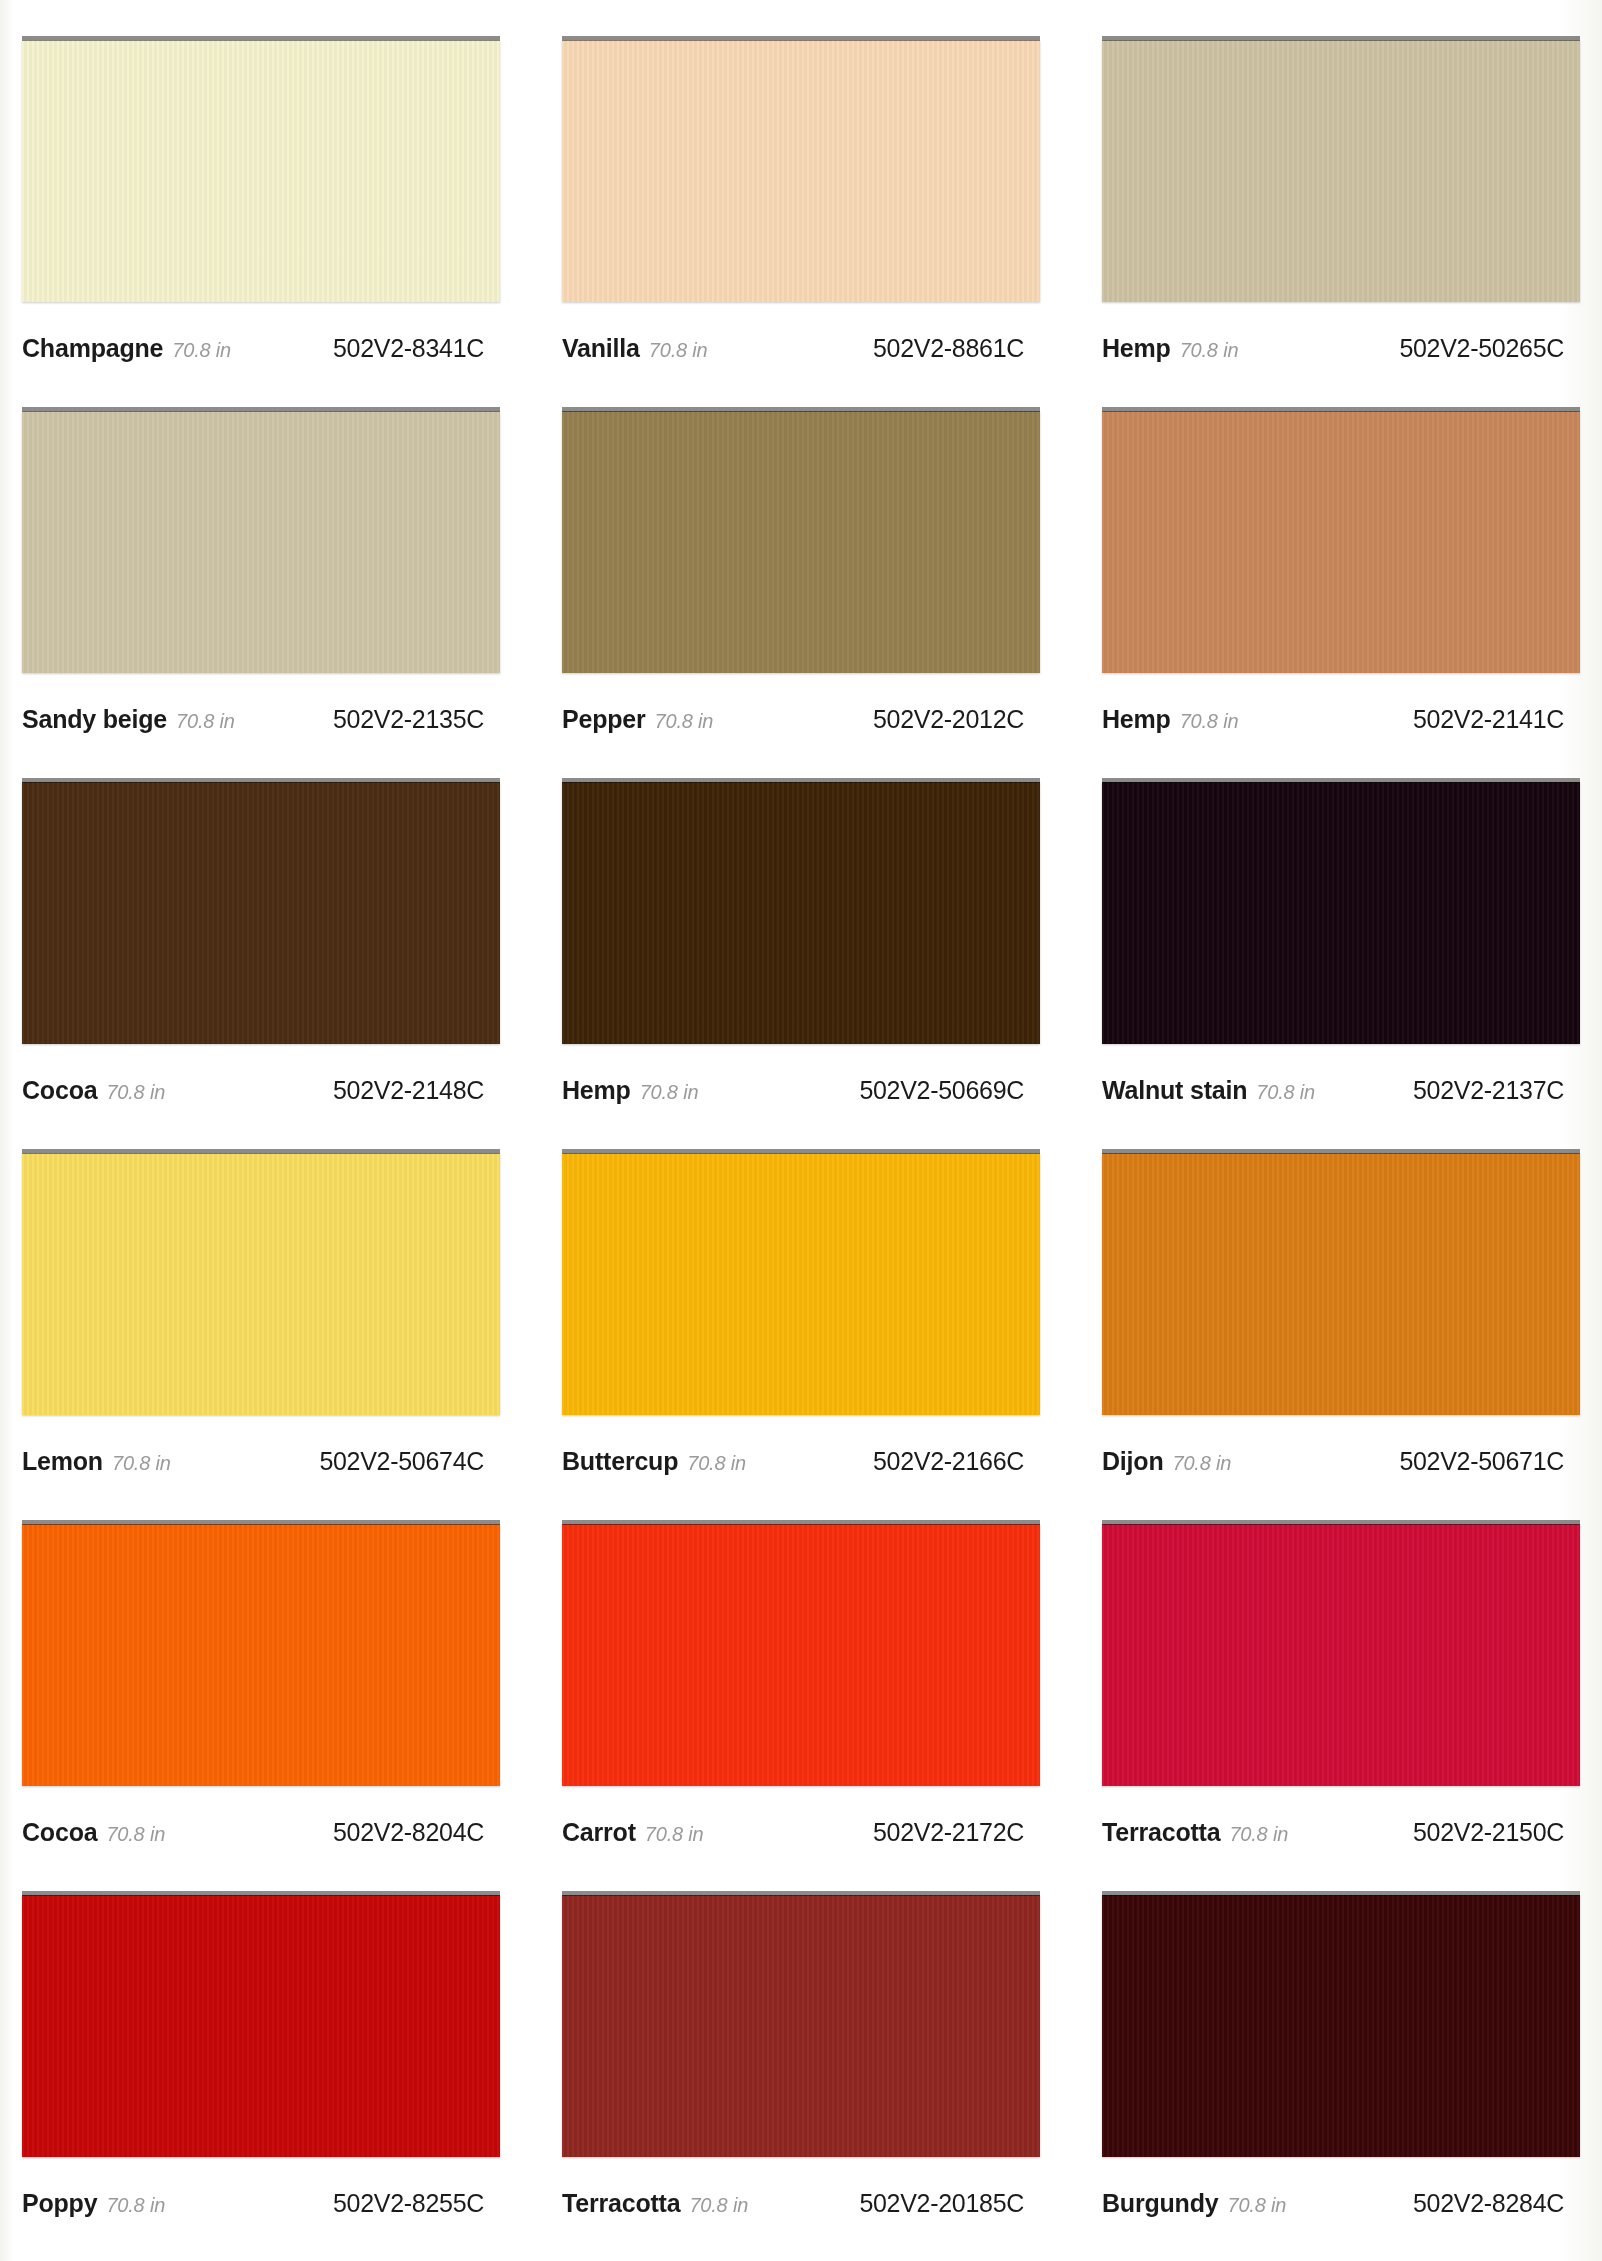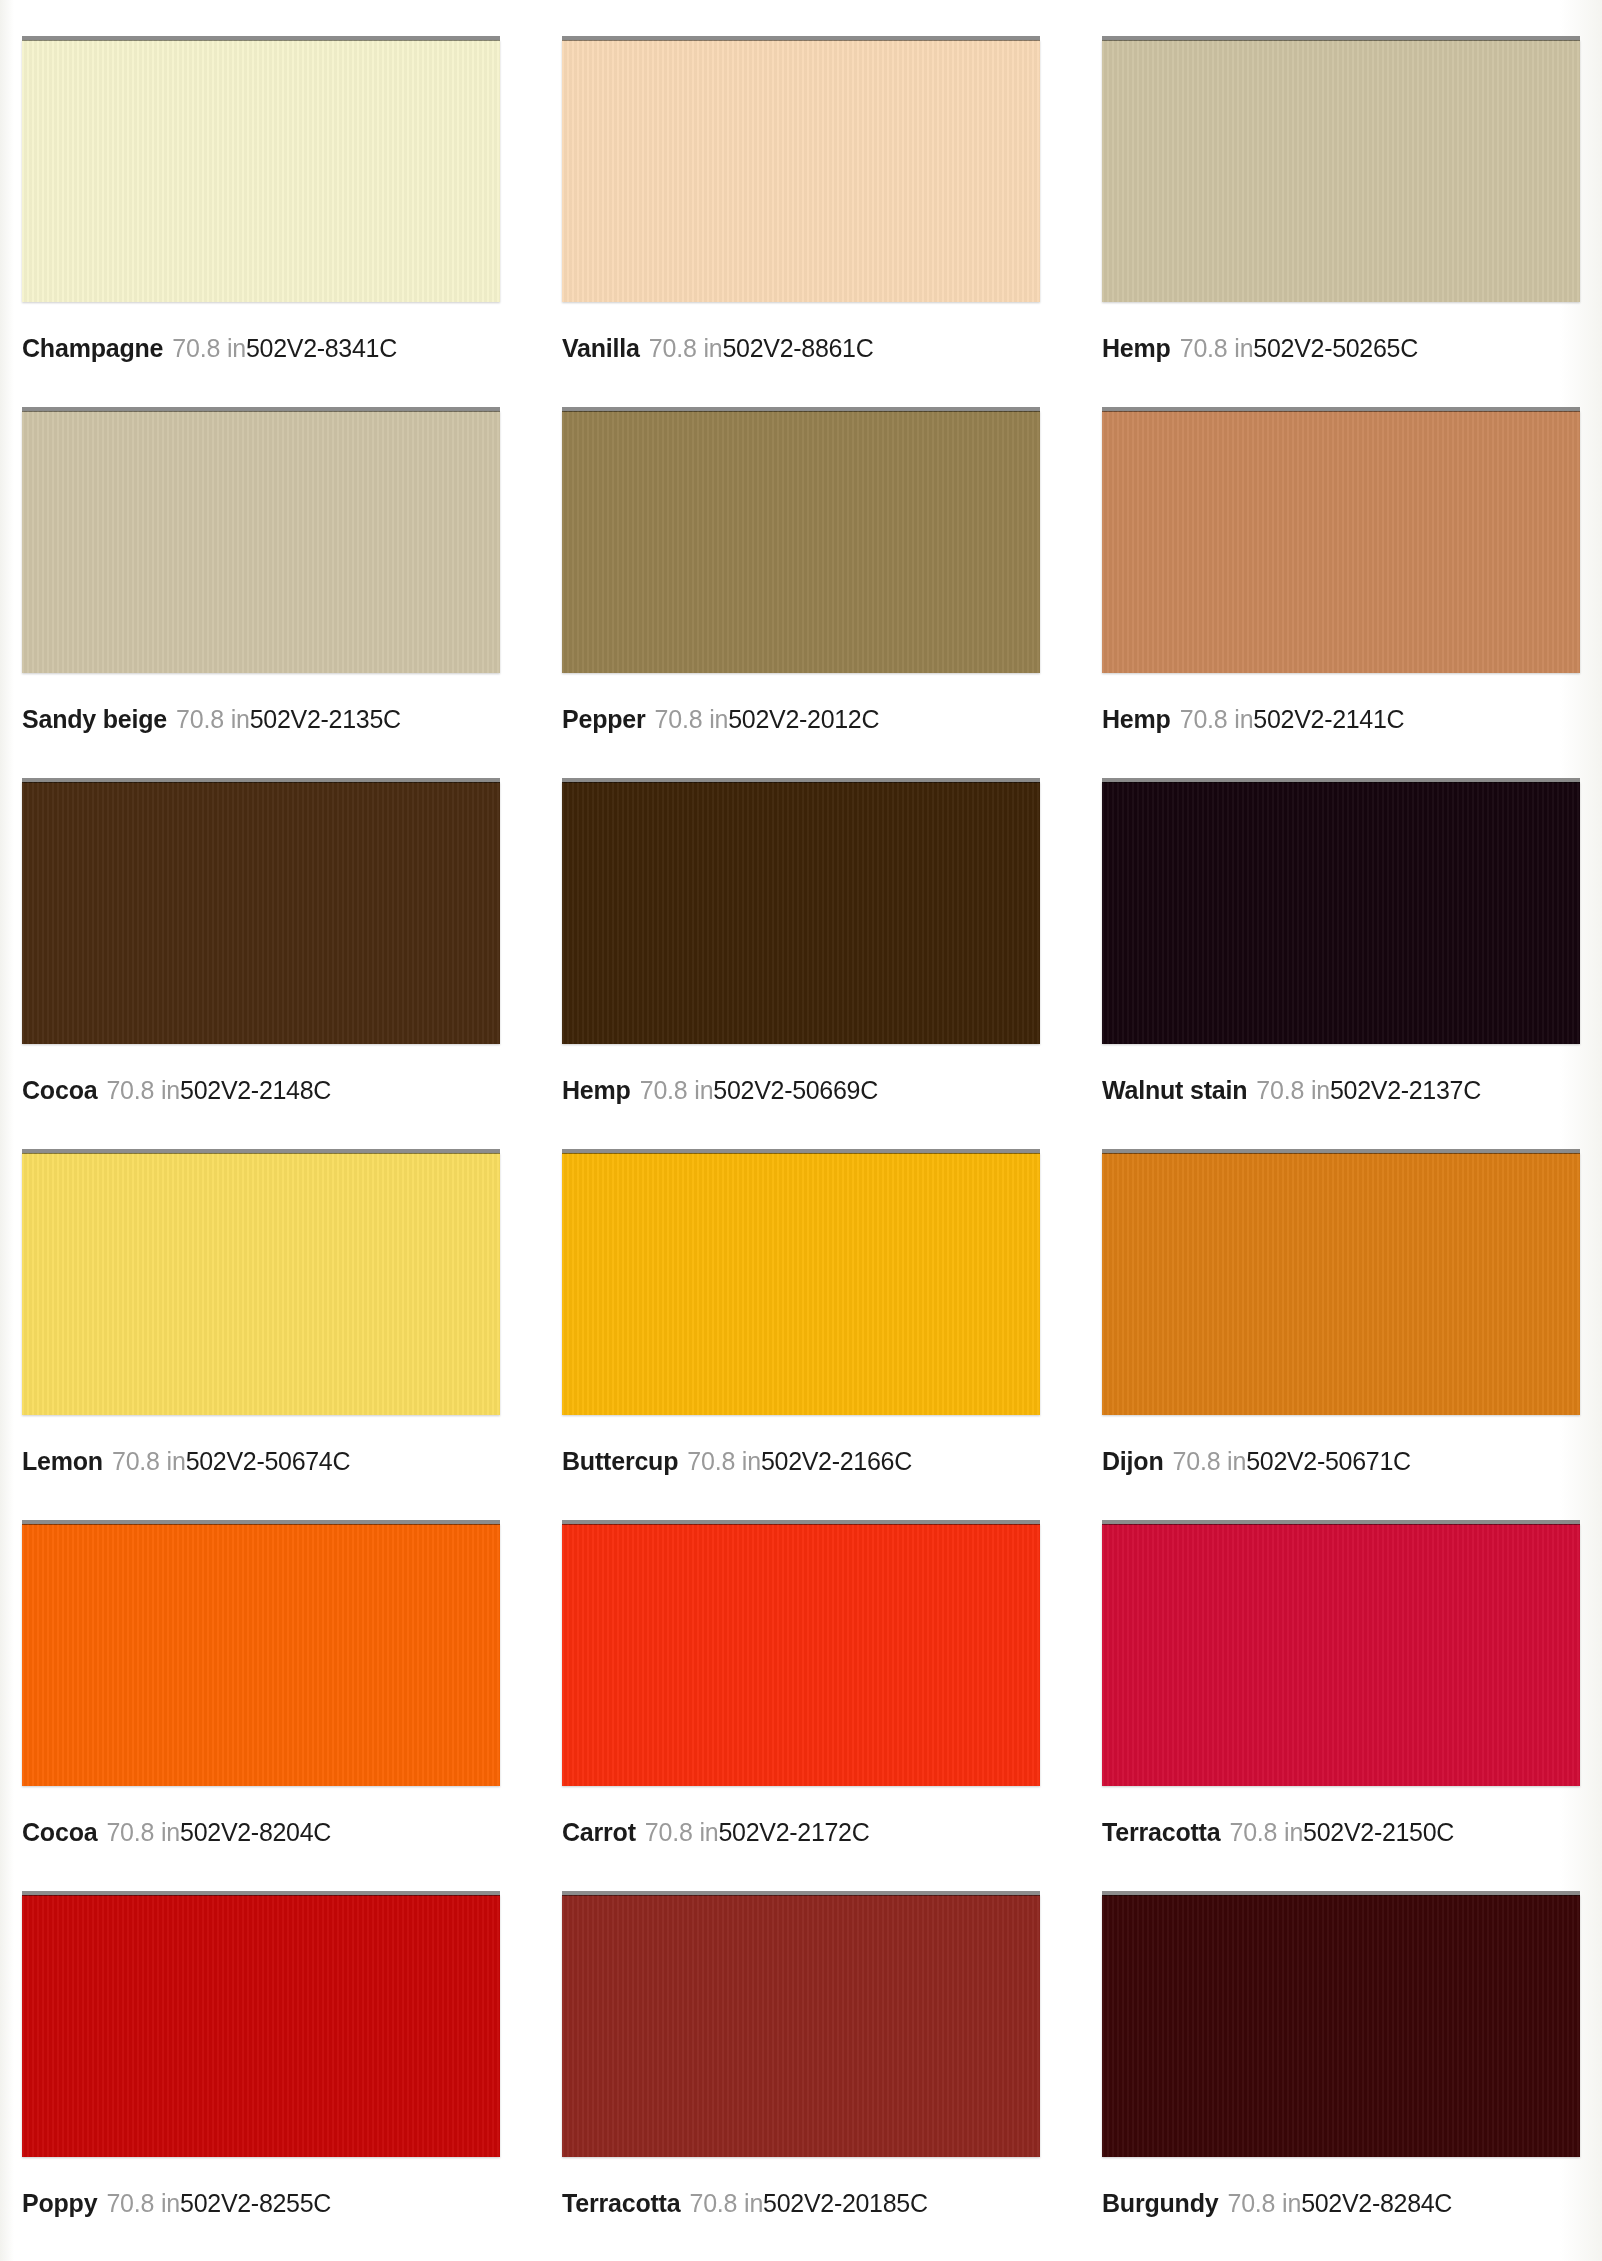--- a/index.html
+++ b/index.html
@@ -68,41 +68,43 @@
       90deg,
       rgba(255,255,255,0.035) 0px,
       rgba(255,255,255,0.035) 2px,
       rgba(0,0,0,0.030) 2px,
       rgba(0,0,0,0.030) 5px);
     pointer-events: none;
   }
   .caption {
     position: absolute;
     left: 0;
-    right: 0;
+    right: 16px;
     top: 286px;
     display: flex;
     align-items: baseline;
+    justify-content: space-between;
     white-space: nowrap;
   }
   .caption-left {
     display: flex;
     align-items: baseline;
     gap: 9px;
   }
   .name {
     font-size: 25px;
     font-weight: bold;
     color: #1b1b1b;
     letter-spacing: -0.2px;
   }
   .size {
-    font-size: 25px;
+    font-size: 20px;
     color: #9a9a9a;
     letter-spacing: -0.2px;
+    font-style: italic;
   }
   .code {
     font-size: 25px;
     color: #1b1b1b;
     letter-spacing: -0.3px;
     margin-top: 12px;
   }
 </style>
 </head>
 <body>

